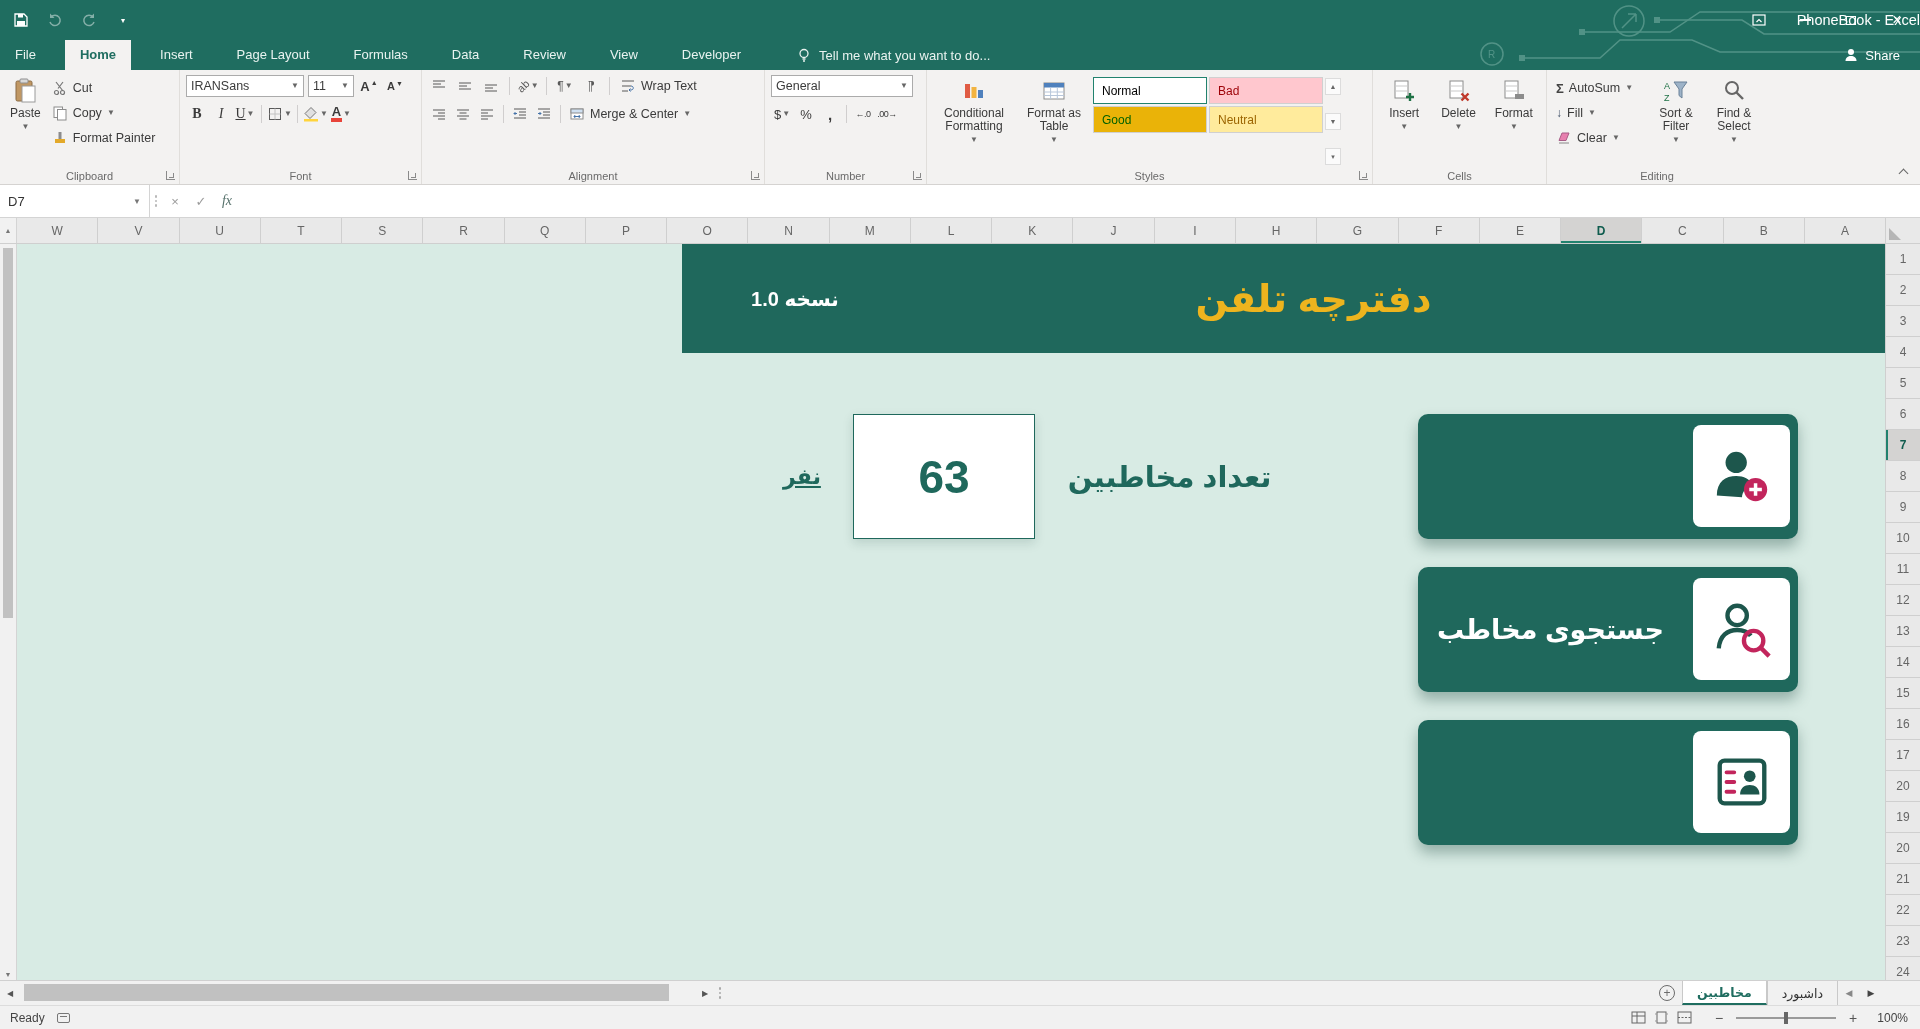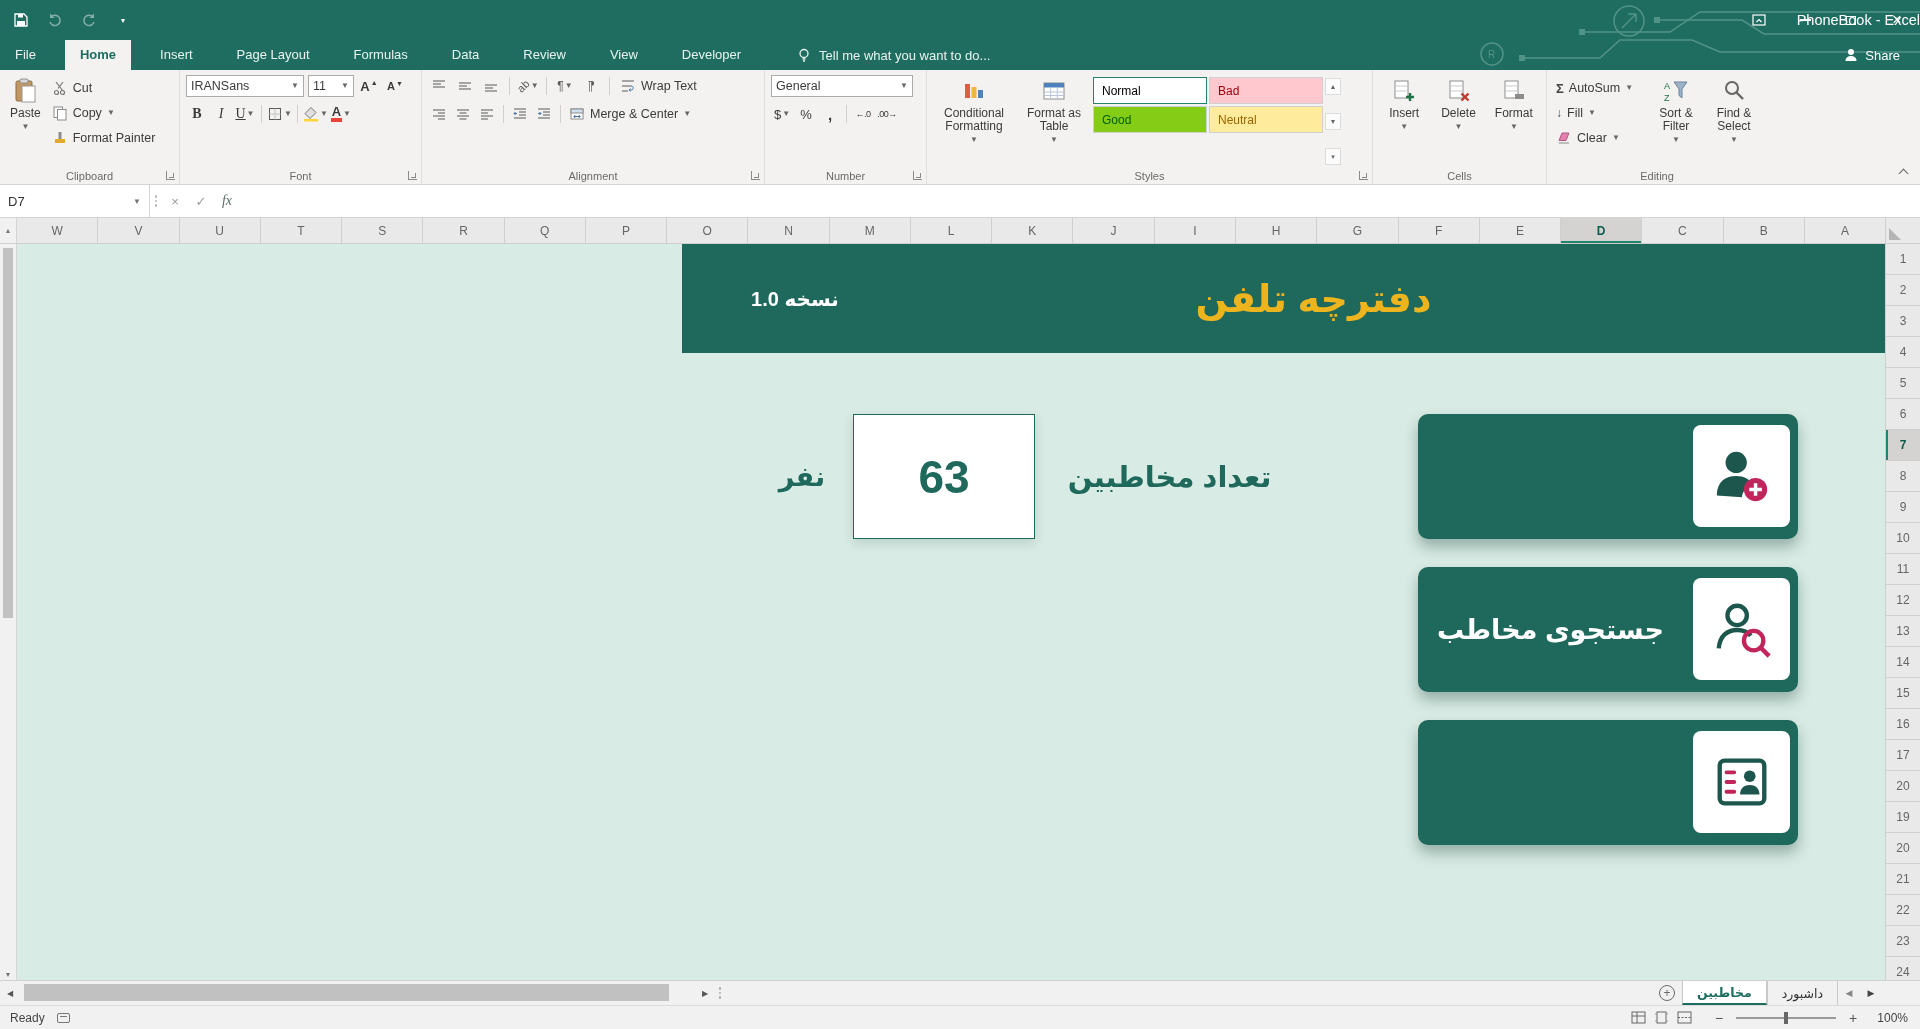--- a/index.html
+++ b/index.html
@@ -103,21 +103,21 @@
   .vdown{position:absolute;bottom:2px;left:0;right:0;text-align:center;font-size:7px;color:#777;}
   .gridcontent{flex:1;position:relative;background:var(--mint);overflow:hidden;}
   .rowgutter{width:35px;background:var(--hdr-bg);border-left:1px solid var(--hdr-border);display:flex;flex-direction:column;}
   .rh{height:31px;flex:0 0 31px;display:flex;align-items:center;justify-content:center;font-size:12px;color:#666;border-bottom:1px solid var(--hdr-border);}
   .rh.sel{background:var(--hdr-sel);color:#0f5c4e;box-shadow:inset 2px 0 0 var(--accent);font-weight:bold;}
 
   
   .banner{position:absolute;left:665px;top:0;width:1203px;height:109px;background:var(--teal);}
   .banner-title{position:absolute;inset:0;display:flex;align-items:center;justify-content:center;transform:translateX(30px);color:var(--gold);font-size:38px;font-weight:bold;direction:rtl;}
   .banner-ver{position:absolute;left:28px;top:0;height:109px;width:170px;display:flex;align-items:center;justify-content:center;color:#fff;font-size:20px;font-weight:bold;direction:rtl;}
-  .cnt-unit{position:absolute;left:725px;top:170px;width:120px;height:125px;display:flex;align-items:center;justify-content:center;color:var(--teal);font-size:27px;font-weight:bold;direction:rtl;}
+  .cnt-unit{position:absolute;left:725px;top:170px;width:120px;height:125px;display:flex;align-items:center;justify-content:center;color:var(--teal);font-size:22px;font-weight:bold;direction:rtl;text-decoration:underline;}
   .cnt-box{position:absolute;left:836px;top:170px;width:182px;height:125px;background:#fff;border:1.5px solid var(--teal);box-shadow:0 4px 10px rgba(20,60,52,.15);display:flex;align-items:center;justify-content:center;}
   .cnt-val{color:var(--teal);font-size:46px;font-weight:bold;}
   .cnt-label{position:absolute;left:1030px;top:170px;width:245px;height:125px;display:flex;align-items:center;justify-content:center;color:var(--teal);font-size:29px;font-weight:bold;direction:rtl;}
   .card{position:absolute;left:1401px;width:380px;height:125px;background:var(--teal);border-radius:10px;box-shadow:0 8px 14px rgba(22,66,58,.35);}
   .card .lbl{position:absolute;left:0;right:115px;top:0;bottom:0;display:flex;align-items:center;justify-content:center;color:#fff;font-size:27px;font-weight:bold;direction:rtl;}
   .card .iconbox{position:absolute;right:8px;top:11px;width:97px;height:102px;background:#fff;border-radius:8px;display:flex;align-items:center;justify-content:center;}
 
   
   .tabsbar{height:25px;background:#f1f1f1;border-top:1px solid #d0d0d0;display:flex;align-items:stretch;font-size:12.5px;}
   .hs-btn{width:20px;display:flex;align-items:center;justify-content:center;font-size:8px;color:#555;}
@@ -460,21 +460,21 @@
               <rect x="3" y="5" width="20" height="4.5" fill="#4f81bd"></rect>
               <path d="M3 14h20M3 17.5h20M9.6 9.5v11.5M16.3 9.5v11.5" stroke="#b7c6da"></path>
             </svg>
           <span>Format as Table</span>
           <span class="car">▼</span>
         </div>
         <div class="gallery">
           <div class="gal-grid" id="styleGallery">
               <div class="gal-cell selected" style="background: rgb(255, 255, 255); color: rgb(0, 0, 0);">Normal</div>
               <div class="gal-cell" style="background: rgb(255, 199, 206); color: rgb(156, 0, 6); border-color: rgb(208, 208, 208);">Bad</div>
-              <div class="gal-cell" style="background: #84cc16; color: rgb(0, 97, 0); border-color: rgb(208, 208, 208);">Good</div>
+              <div class="gal-cell" style="background: #eab308; color: rgb(0, 97, 0); border-color: rgb(208, 208, 208);">Good</div>
               <div class="gal-cell" style="background: rgb(255, 235, 156); color: rgb(156, 101, 0); border-color: rgb(208, 208, 208);">Neutral</div>
             </div>
           <div class="gal-arrows">
             <div class="gal-ar">▲</div>
             <div class="gal-ar">▼</div>
             <div class="gal-ar">▾</div>
           </div>
         </div>
       </div>
       <span class="dlg"></span>

